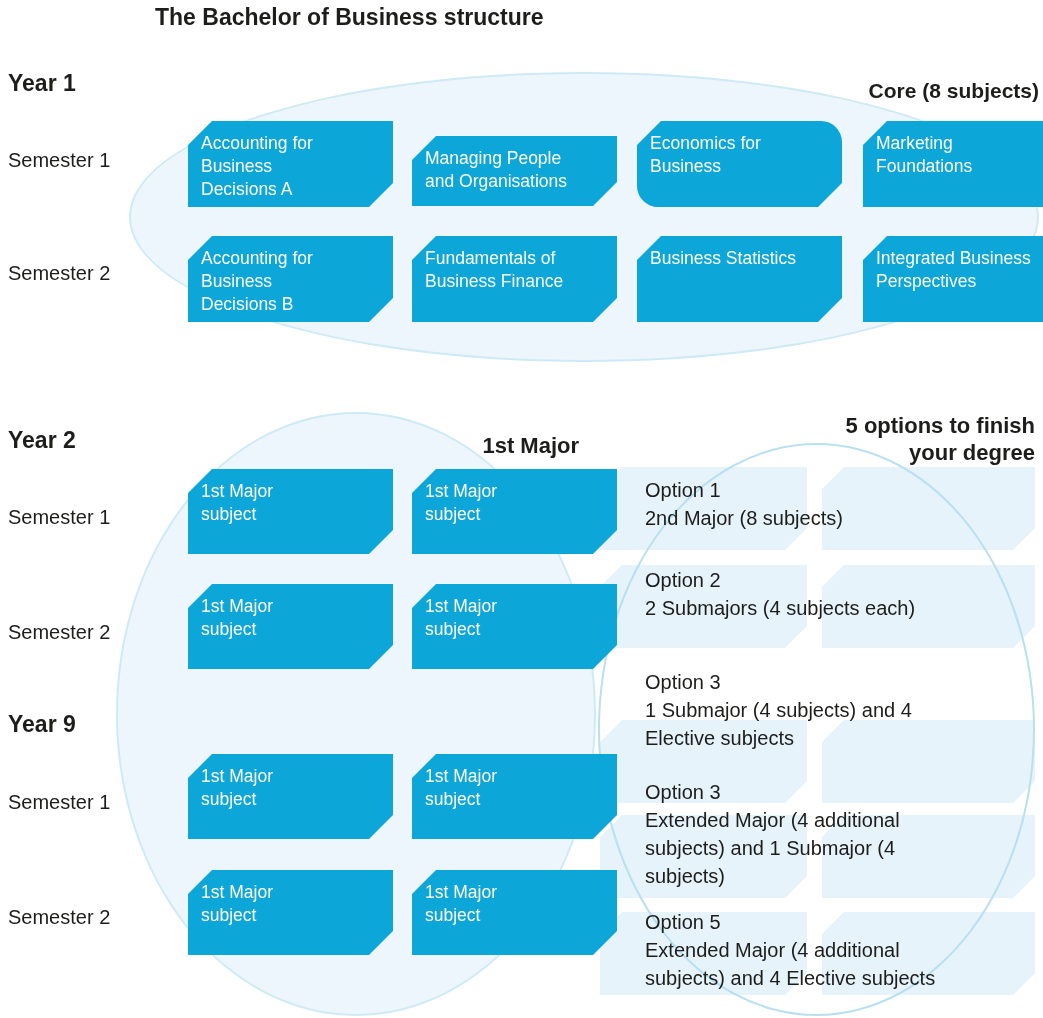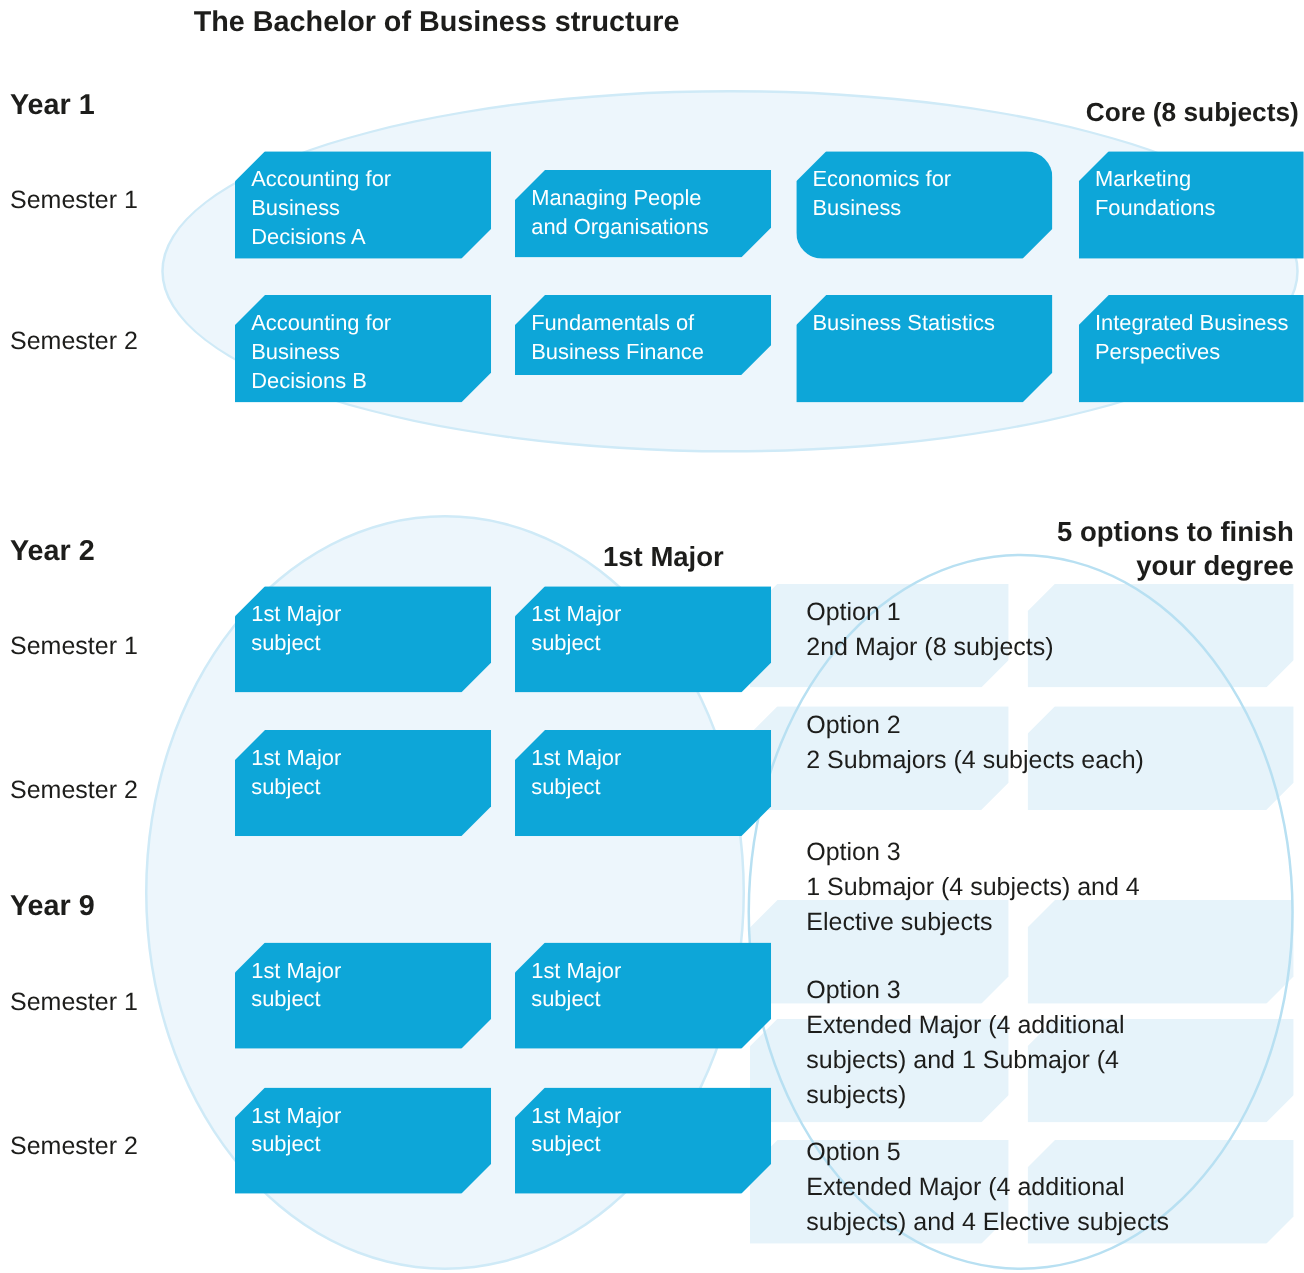--- a/index.html
+++ b/index.html
@@ -74,21 +74,21 @@
   <div class="subject-box" style="left:373px;top:136px;width:205px;height:70px;">Managing People
 and Organisations</div>
   <div class="subject-box" style="left:598px;top:121px;width:205px;height:86px;border-radius:21px;">Economics for
 Business</div>
   <div class="subject-box" style="left:824px;top:121px;width:206px;height:86px;">Marketing
 Foundations</div>
 
   <div class="subject-box" style="left:149px;top:236px;width:205px;height:86px;">Accounting for
 Business
 Decisions B</div>
-  <div class="subject-box" style="left:373px;top:236px;width:205px;height:64px;">Fundamentals of
+  <div class="subject-box" style="left:373px;top:236px;width:205px;height:86px;">Fundamentals of
 Business Finance</div>
   <div class="subject-box" style="left:598px;top:236px;width:205px;height:86px;">Business Statistics</div>
   <div class="subject-box" style="left:824px;top:236px;width:204px;height:86px;">Integrated Business
 Perspectives</div>
 
   <div class="subject-box" style="left:149px;top:469px;width:205px;height:85px;">1st Major
 subject</div>
   <div class="subject-box" style="left:373px;top:469px;width:205px;height:85px;">1st Major
 subject</div>
   <div class="subject-box" style="left:149px;top:584px;width:205px;height:85px;">1st Major

